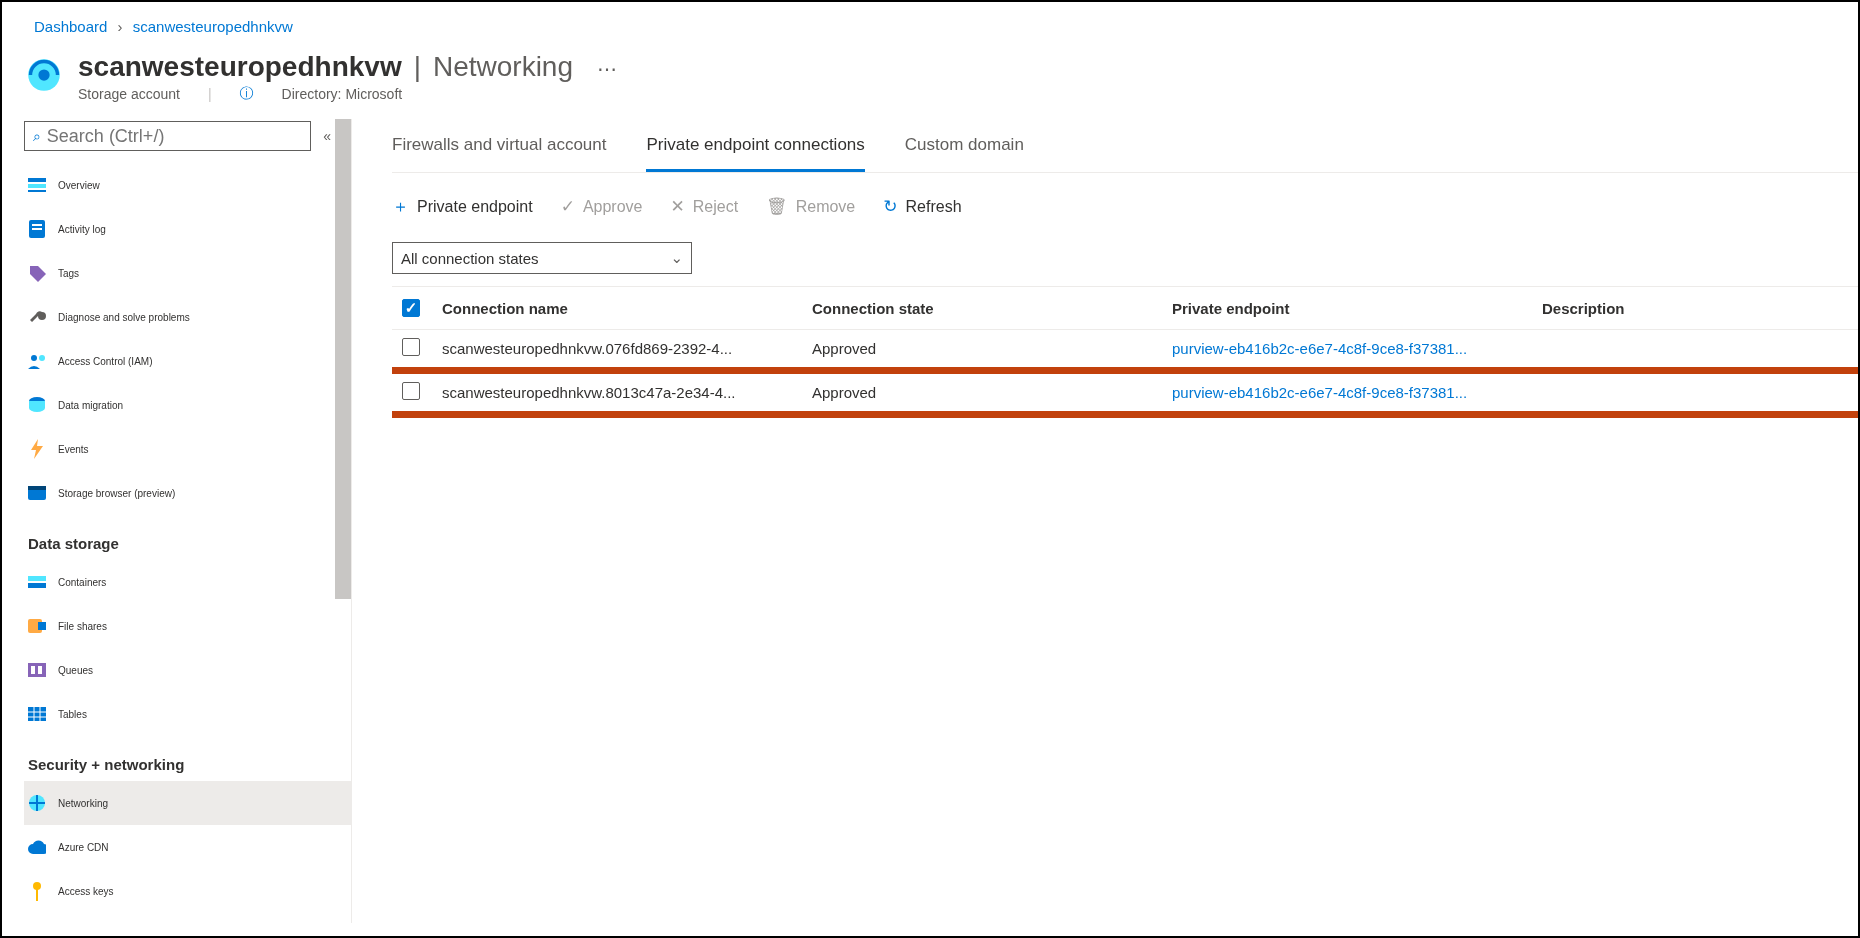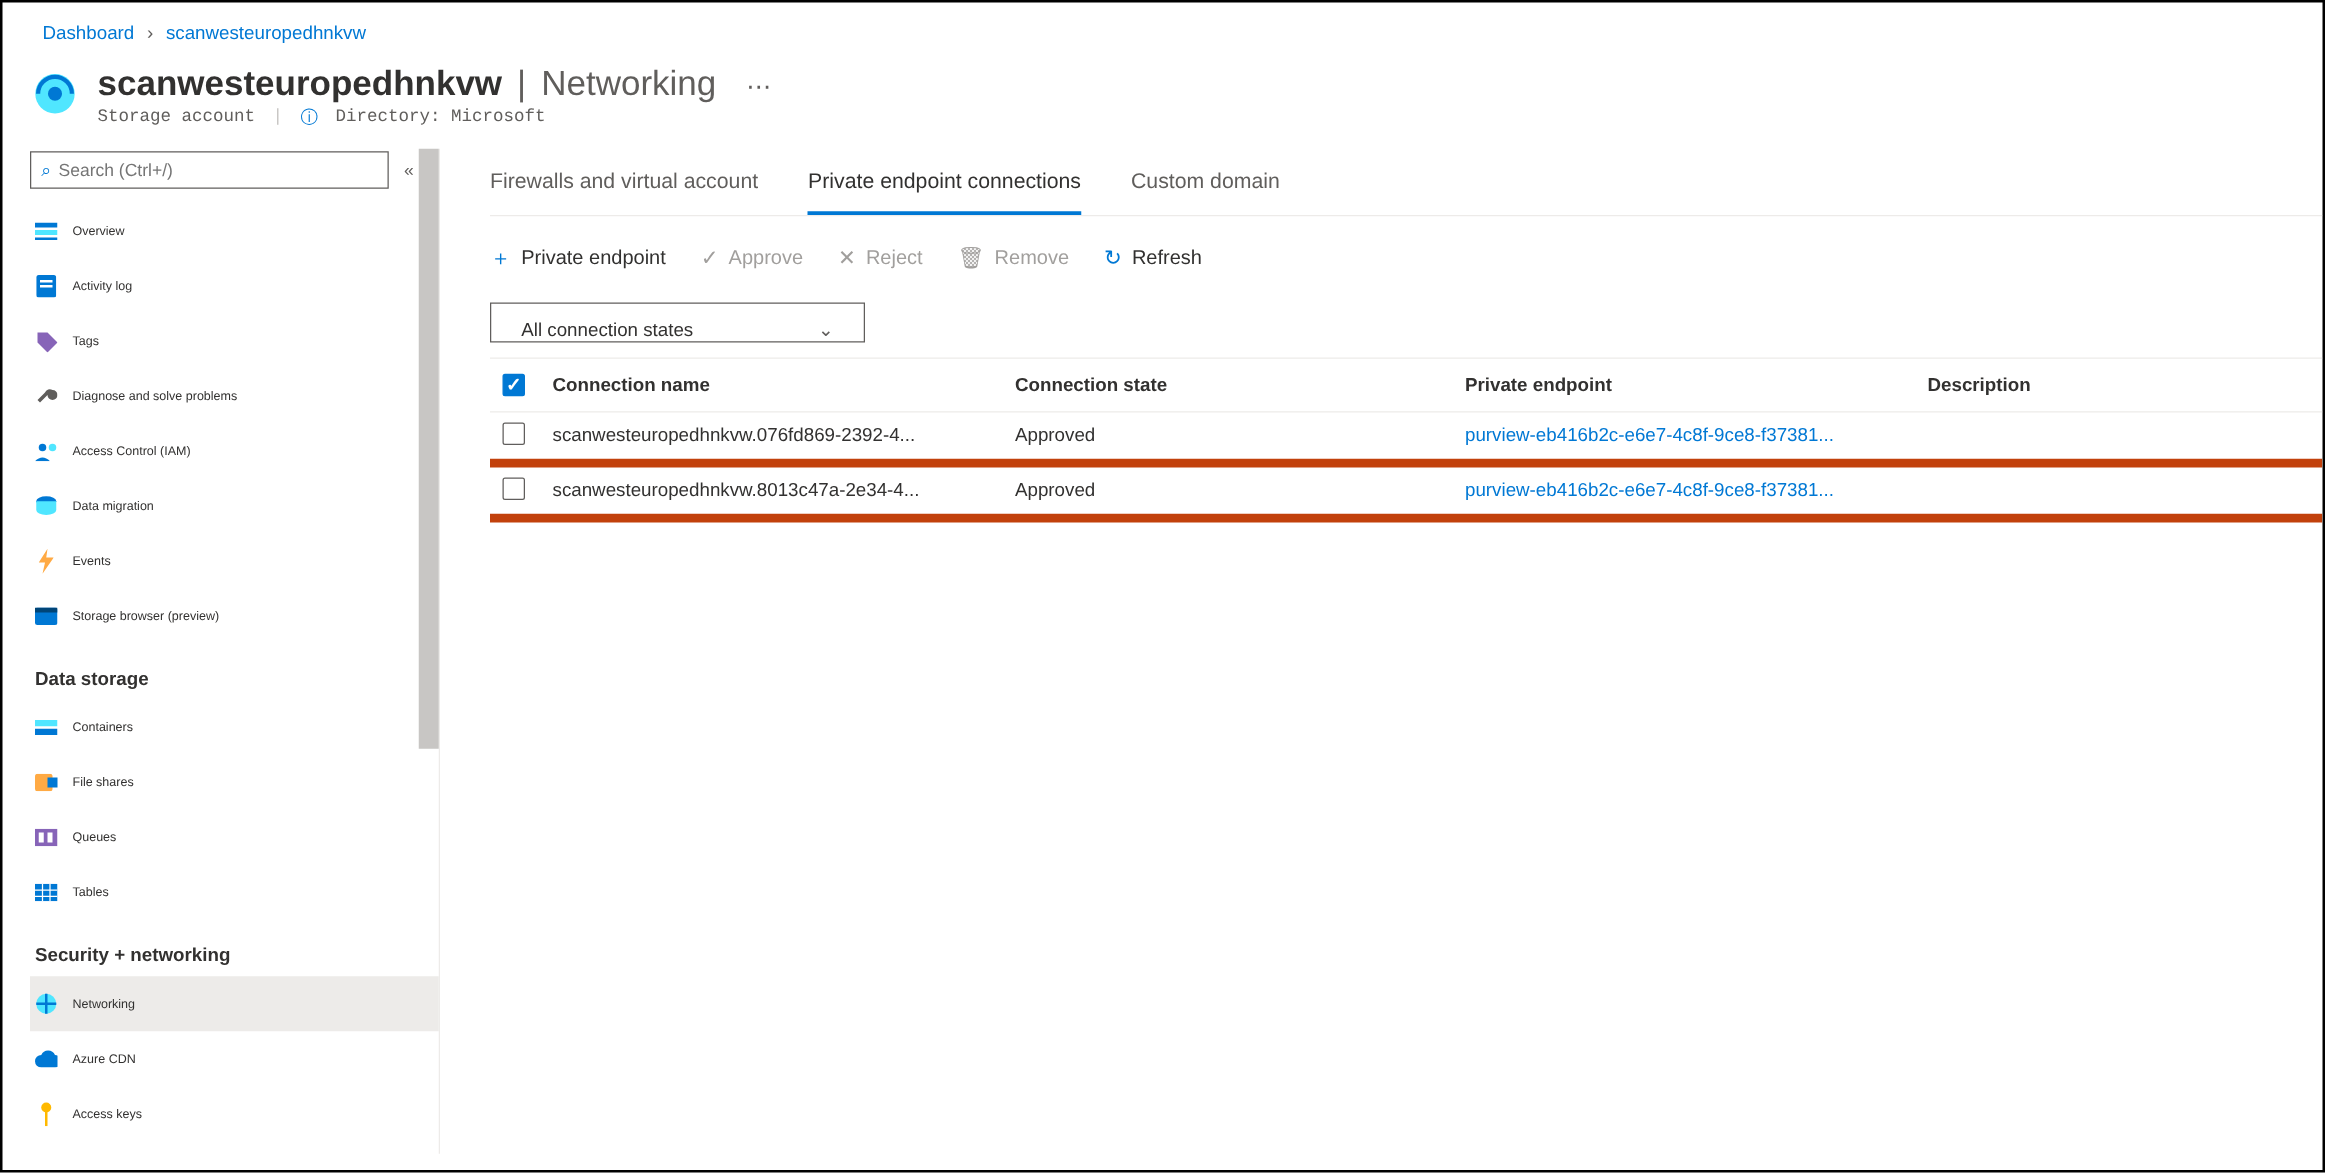--- a/index.html
+++ b/index.html
@@ -10,30 +10,30 @@
 .breadcrumb .sep { color: #605e5c; padding: 0 6px; }
 
 .header { padding: 8px 24px 16px; display: flex; align-items: flex-start; gap: 16px; }
 .hdr-icon { width: 36px; height: 36px; margin-top: 6px; }
 .hdr-text { display: flex; flex-direction: column; }
 .hdr-title-row { display: flex; align-items: baseline; gap: 4px; }
 .hdr-title { font-size: 28px; font-weight: 600; }
 .hdr-pipe { font-size: 28px; color: #605e5c; padding: 0 8px; font-weight: 300;}
 .hdr-section { font-size: 28px; color: #605e5c; font-weight: 400;}
 .hdr-more { font-size: 20px; color: #605e5c; padding-left: 20px; cursor:pointer;}
-.hdr-sub { display: flex; align-items: center; gap: 14px; color: #605e5c; font-size: 14px; margin-top: 2px; font-family: Liberation Mono, monospace;}
+.hdr-sub { display: flex; align-items: center; gap: 28px; color: #605e5c; font-size: 14px; margin-top: 2px;}
 .hdr-sub .info-icon { color:#0078d4; font-size:14px; }
 .sub-sep { color:#c8c6c4;}
 
 .body { display: flex; height: calc(100% - 130px); }
 .sidebar { width: 350px; flex: none; border-right: 1px solid #edebe9; padding: 0 0 0 22px; position: relative; }
 .search-row { display:flex; align-items:center; gap:12px; padding: 2px 20px 12px 0;}
 .search { flex:1; border: 1px solid #605e5c; height: 30px; display: flex; align-items: center; padding: 0 8px; color: #605e5c; background:#fff;}
 .search-icon { color:#0078d4; margin-right:6px; font-size:14px;}
-.search input { border:none; outline:none; flex:1; font-size:14px; color:#323130; background:transparent;}
+.search input { border:none; outline:none; flex:1; font-size:18px; color:#323130; background:transparent;}
 .collapse-btn { cursor:pointer; color:#605e5c; font-size:14px;}
 
 .menu { list-style:none; padding-right:0; }
 .menu li { display:flex; align-items:center; gap:12px; height:44px; padding-left:4px; cursor:pointer; color:#323130; font-size:10px;}
 .menu li.selected { background:#edebe9; }
 .menu .m-icon { width:18px; height:18px; display:inline-flex; align-items:center; justify-content:center; font-size:16px;}
 .menu-header { font-weight:600; padding:20px 0 8px 4px; font-size:15px;}
 
 .scrollbar { position:absolute; right:0; top:0; width:16px; height:480px; background:#c8c6c4; }
 
@@ -44,21 +44,21 @@
 
 .toolbar { display:flex; gap:28px; padding:22px 0 24px; align-items:center;}
 .tbtn { display:flex; align-items:center; gap:8px; cursor:pointer; font-size:16px; color:#323130;}
 .tbtn.disabled { color:#a19f9d; cursor:default;}
 .tbtn .t-icon { font-size:17px; }
 .tbtn.add .t-icon { color:#0078d4;}
 .tbtn.refresh .t-icon { color:#0078d4;}
 
 .filters { display:flex; gap:24px; padding-bottom:12px;}
 .filter-input { width:300px; height:32px; border:1px solid #605e5c; padding:0 10px; font-size:15px; color:#605e5c;}
-.dropdown { width:300px; height:32px; border:1px solid #605e5c; display:flex; align-items:flex-end; justify-content:space-between; padding:0 24px; cursor:pointer; font-size:15px;}
+.dropdown { width:300px; height:32px; border:1px solid #605e5c; display:flex; align-items:center; justify-content:space-between; padding:0 8px; cursor:pointer; font-size:15px;}
 .chev { color:#605e5c;}
 
 .table { width:100%; }
 .thead, .trow { display:grid; grid-template-columns:50px 370px 360px 370px 1fr; align-items:center; height:44px;}
 .thead { border-top:1px solid #edebe9; border-bottom:1px solid #edebe9; font-weight:600; font-size:15px;}
 .trow { border-bottom:7px solid #c2410c; font-size:15px;}
 .chk { width:18px; height:18px; border:1.5px solid #605e5c; border-radius:2px; display:inline-flex; align-items:center; justify-content:center; cursor:pointer; margin-left:10px;}
 .chk.checked { background:#0078d4; border-color:#0078d4; color:#fff;}
 .cell-link { color:#0078d4; cursor:pointer;}
 .ellipsis { white-space:nowrap; overflow:hidden; text-overflow:ellipsis; padding-right:12px;}

